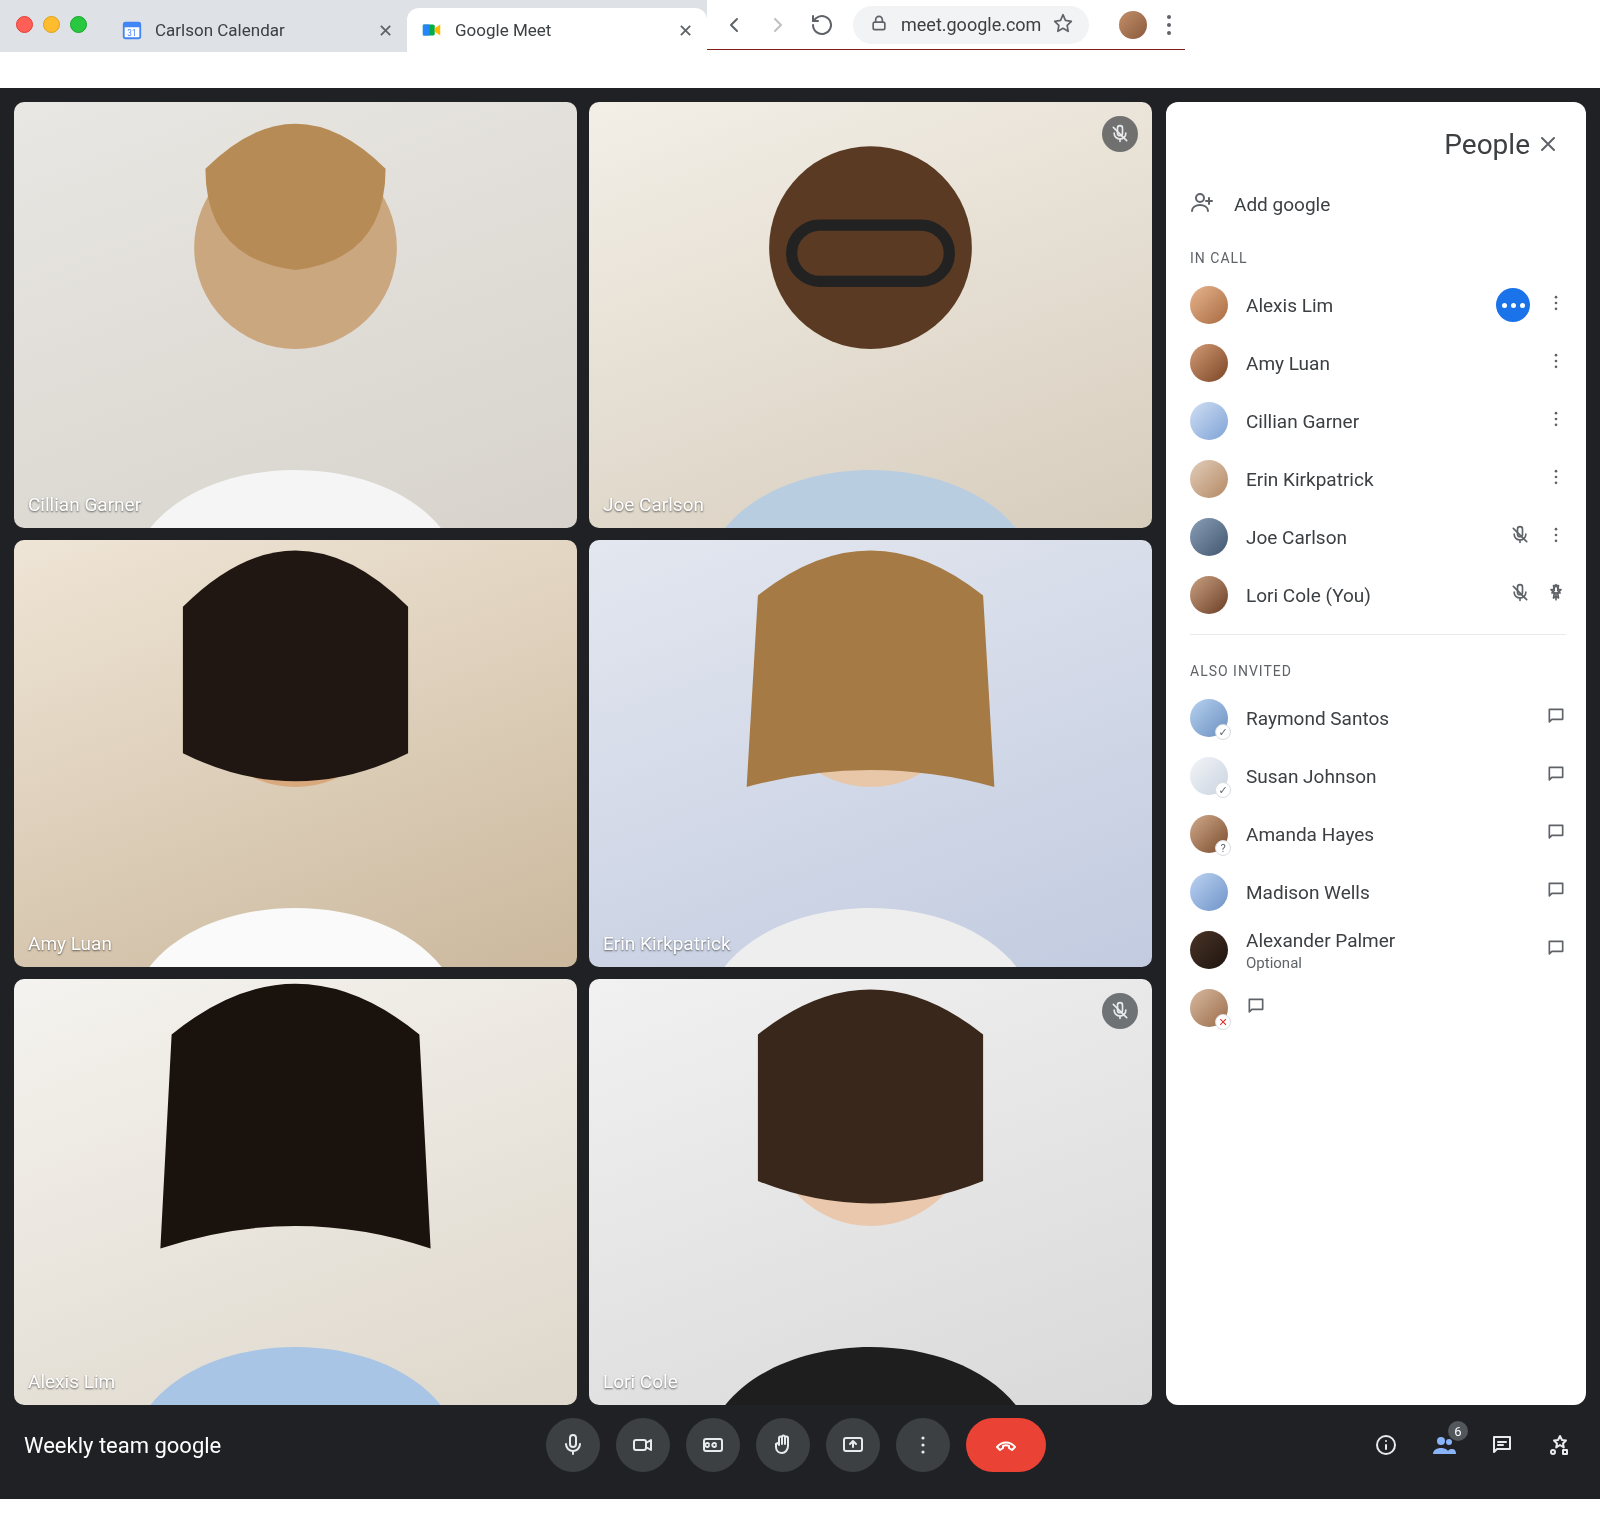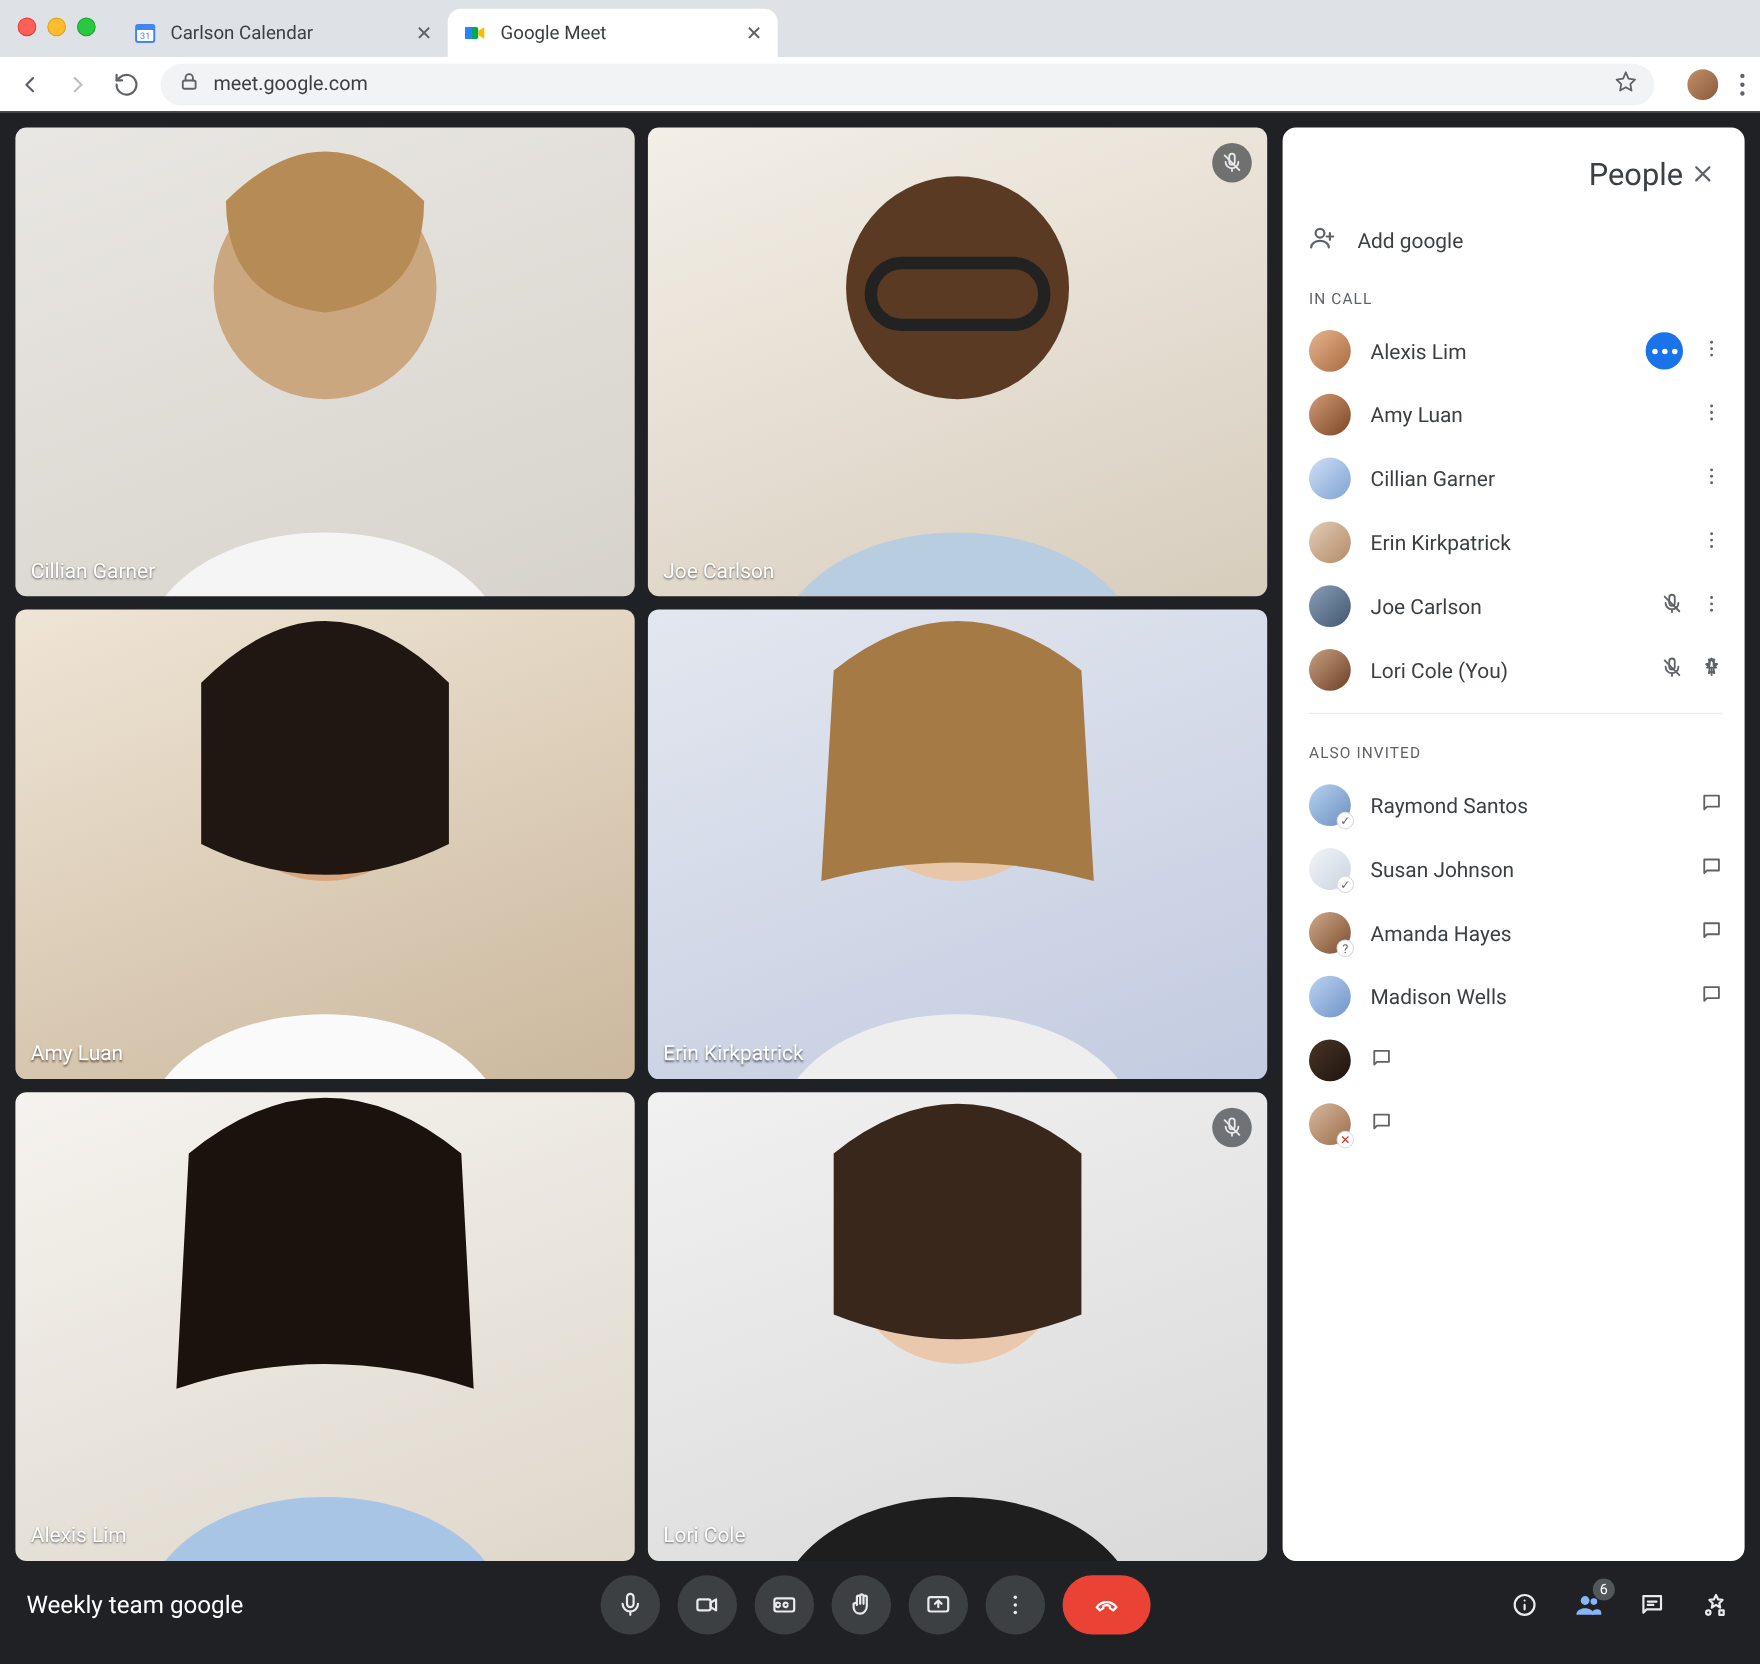--- a/index.html
+++ b/index.html
@@ -1,19 +1,19 @@
 <!DOCTYPE html>
 <html><head>
 <meta charset="utf-8">
 <style>
   * { box-sizing: border-box; margin: 0; padding: 0; font-family: 'Google Sans', Roboto, Arial, sans-serif; }
   html, body { width: 1600px; height: 1513px; background: #fff; overflow: hidden; }
 
   
-  .browser-chrome { height: 102px; display: flex; flex-direction: column; }
+  .browser-chrome { height: 88px; display: flex; flex-direction: row; }
   .tab-bar { height: 52px; background: #dee1e6; display: flex; align-items: flex-end; padding-left: 16px; }
   .traffic-lights { display: flex; gap: 10px; align-self: center; margin-right: 20px; margin-bottom: 4px;}
   .traffic-lights span { width: 17px; height: 17px; border-radius: 50%; display:inline-block;}
   .t-red   { background:#ff5f57; border:1px solid #e33e32;}
   .t-yellow{ background:#febc2e; border:1px solid #e1a117;}
   .t-green { background:#28c840; border:1px solid #17a62b;}
   .tab { display:flex; align-items:center; height:44px; width:300px; padding:0 14px; border-top-left-radius:12px; border-top-right-radius:12px; gap:12px; font-size:17px; color:#3c4043;}
   .tab.inactive { background:transparent; }
   .tab.active   { background:#fff; }
   .tab .favicon { width:22px; height:22px; flex:0 0 22px; }
@@ -406,20 +406,24 @@
               <span class="pname">Madison Wells</span>
             </div>
           <div class="actions">
               <span class="ico-chat"><svg class="sico-s" viewBox="0 0 24 24">
                   <path d="M4 4h16v12H7l-3 3z"></path>
                 </svg></span>
             </div>
         </div>
         <div class="person">
           <span class="pav av10"></span>
+          <div class="ptext">
+            <span class="pname">Alexander Palmer</span>
+            <span class="psub">Optional</span>
+          </div>
           <div class="actions">
               <span class="ico-chat"><svg class="sico-s" viewBox="0 0 24 24">
                   <path d="M4 4h16v12H7l-3 3z"></path>
                 </svg></span>
             </div>
         </div>
         <div class="person">
           <span class="pav av11">
               <span class="badge x">✕</span>
             </span>

